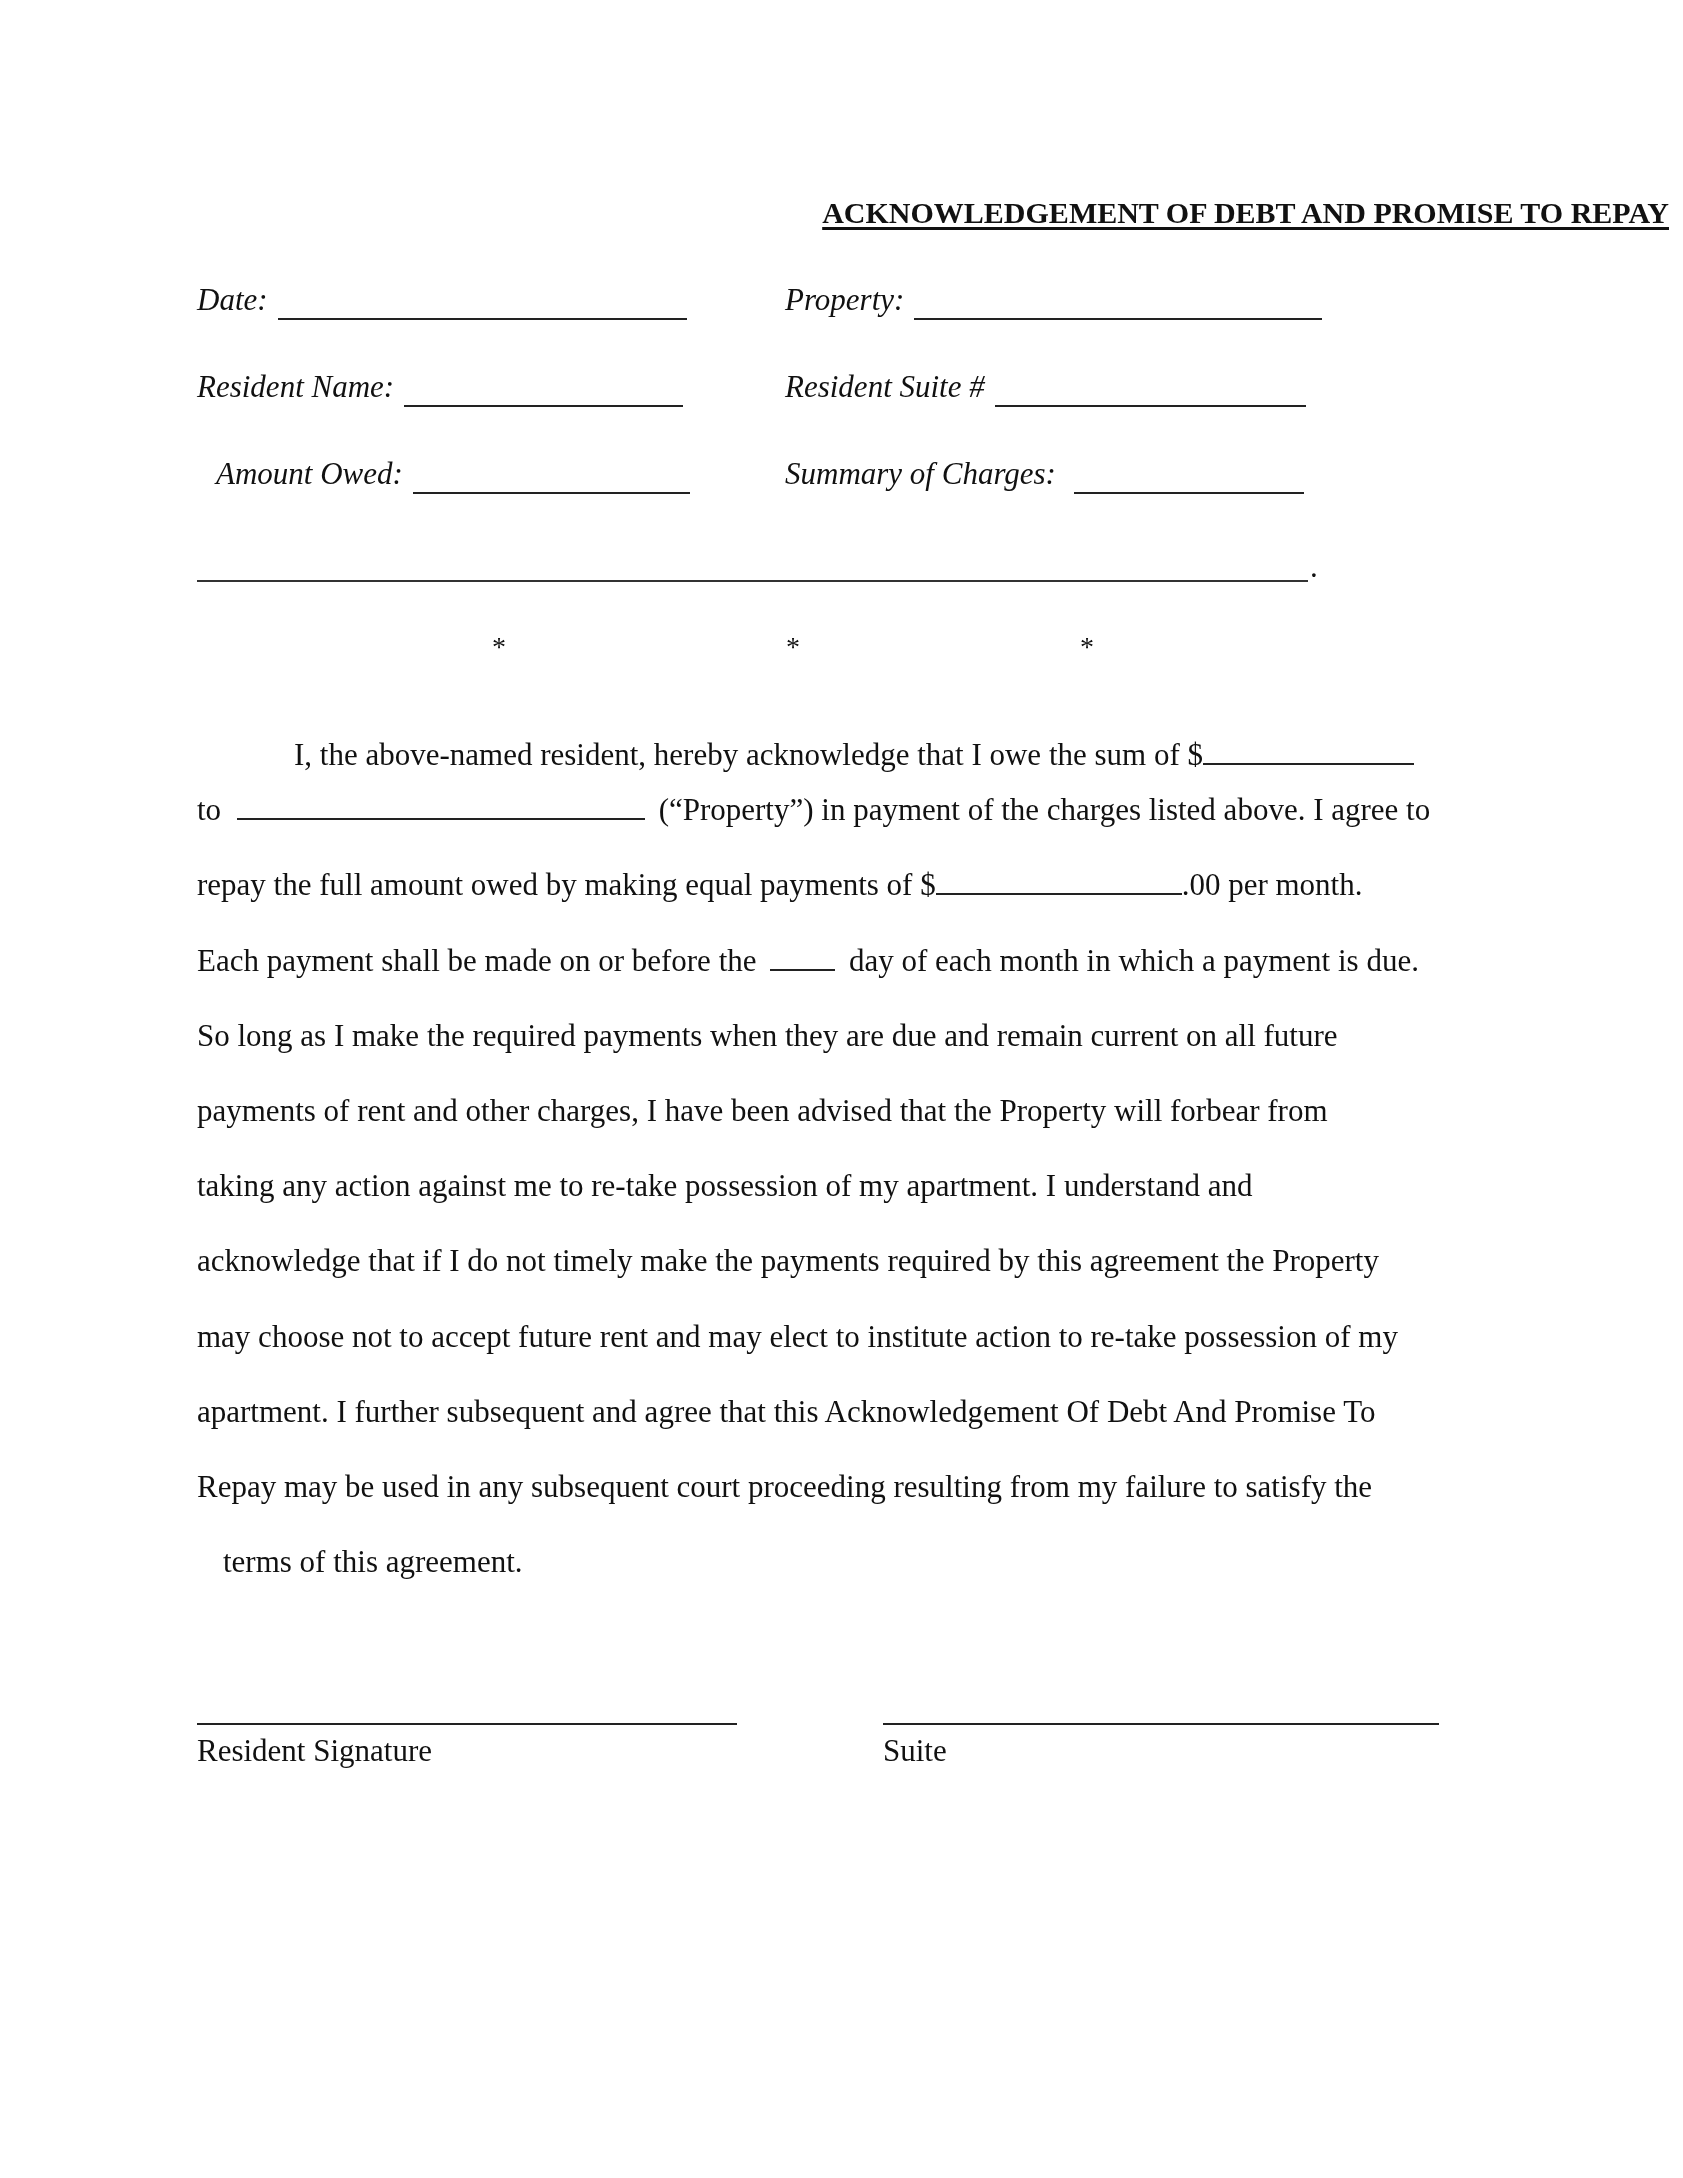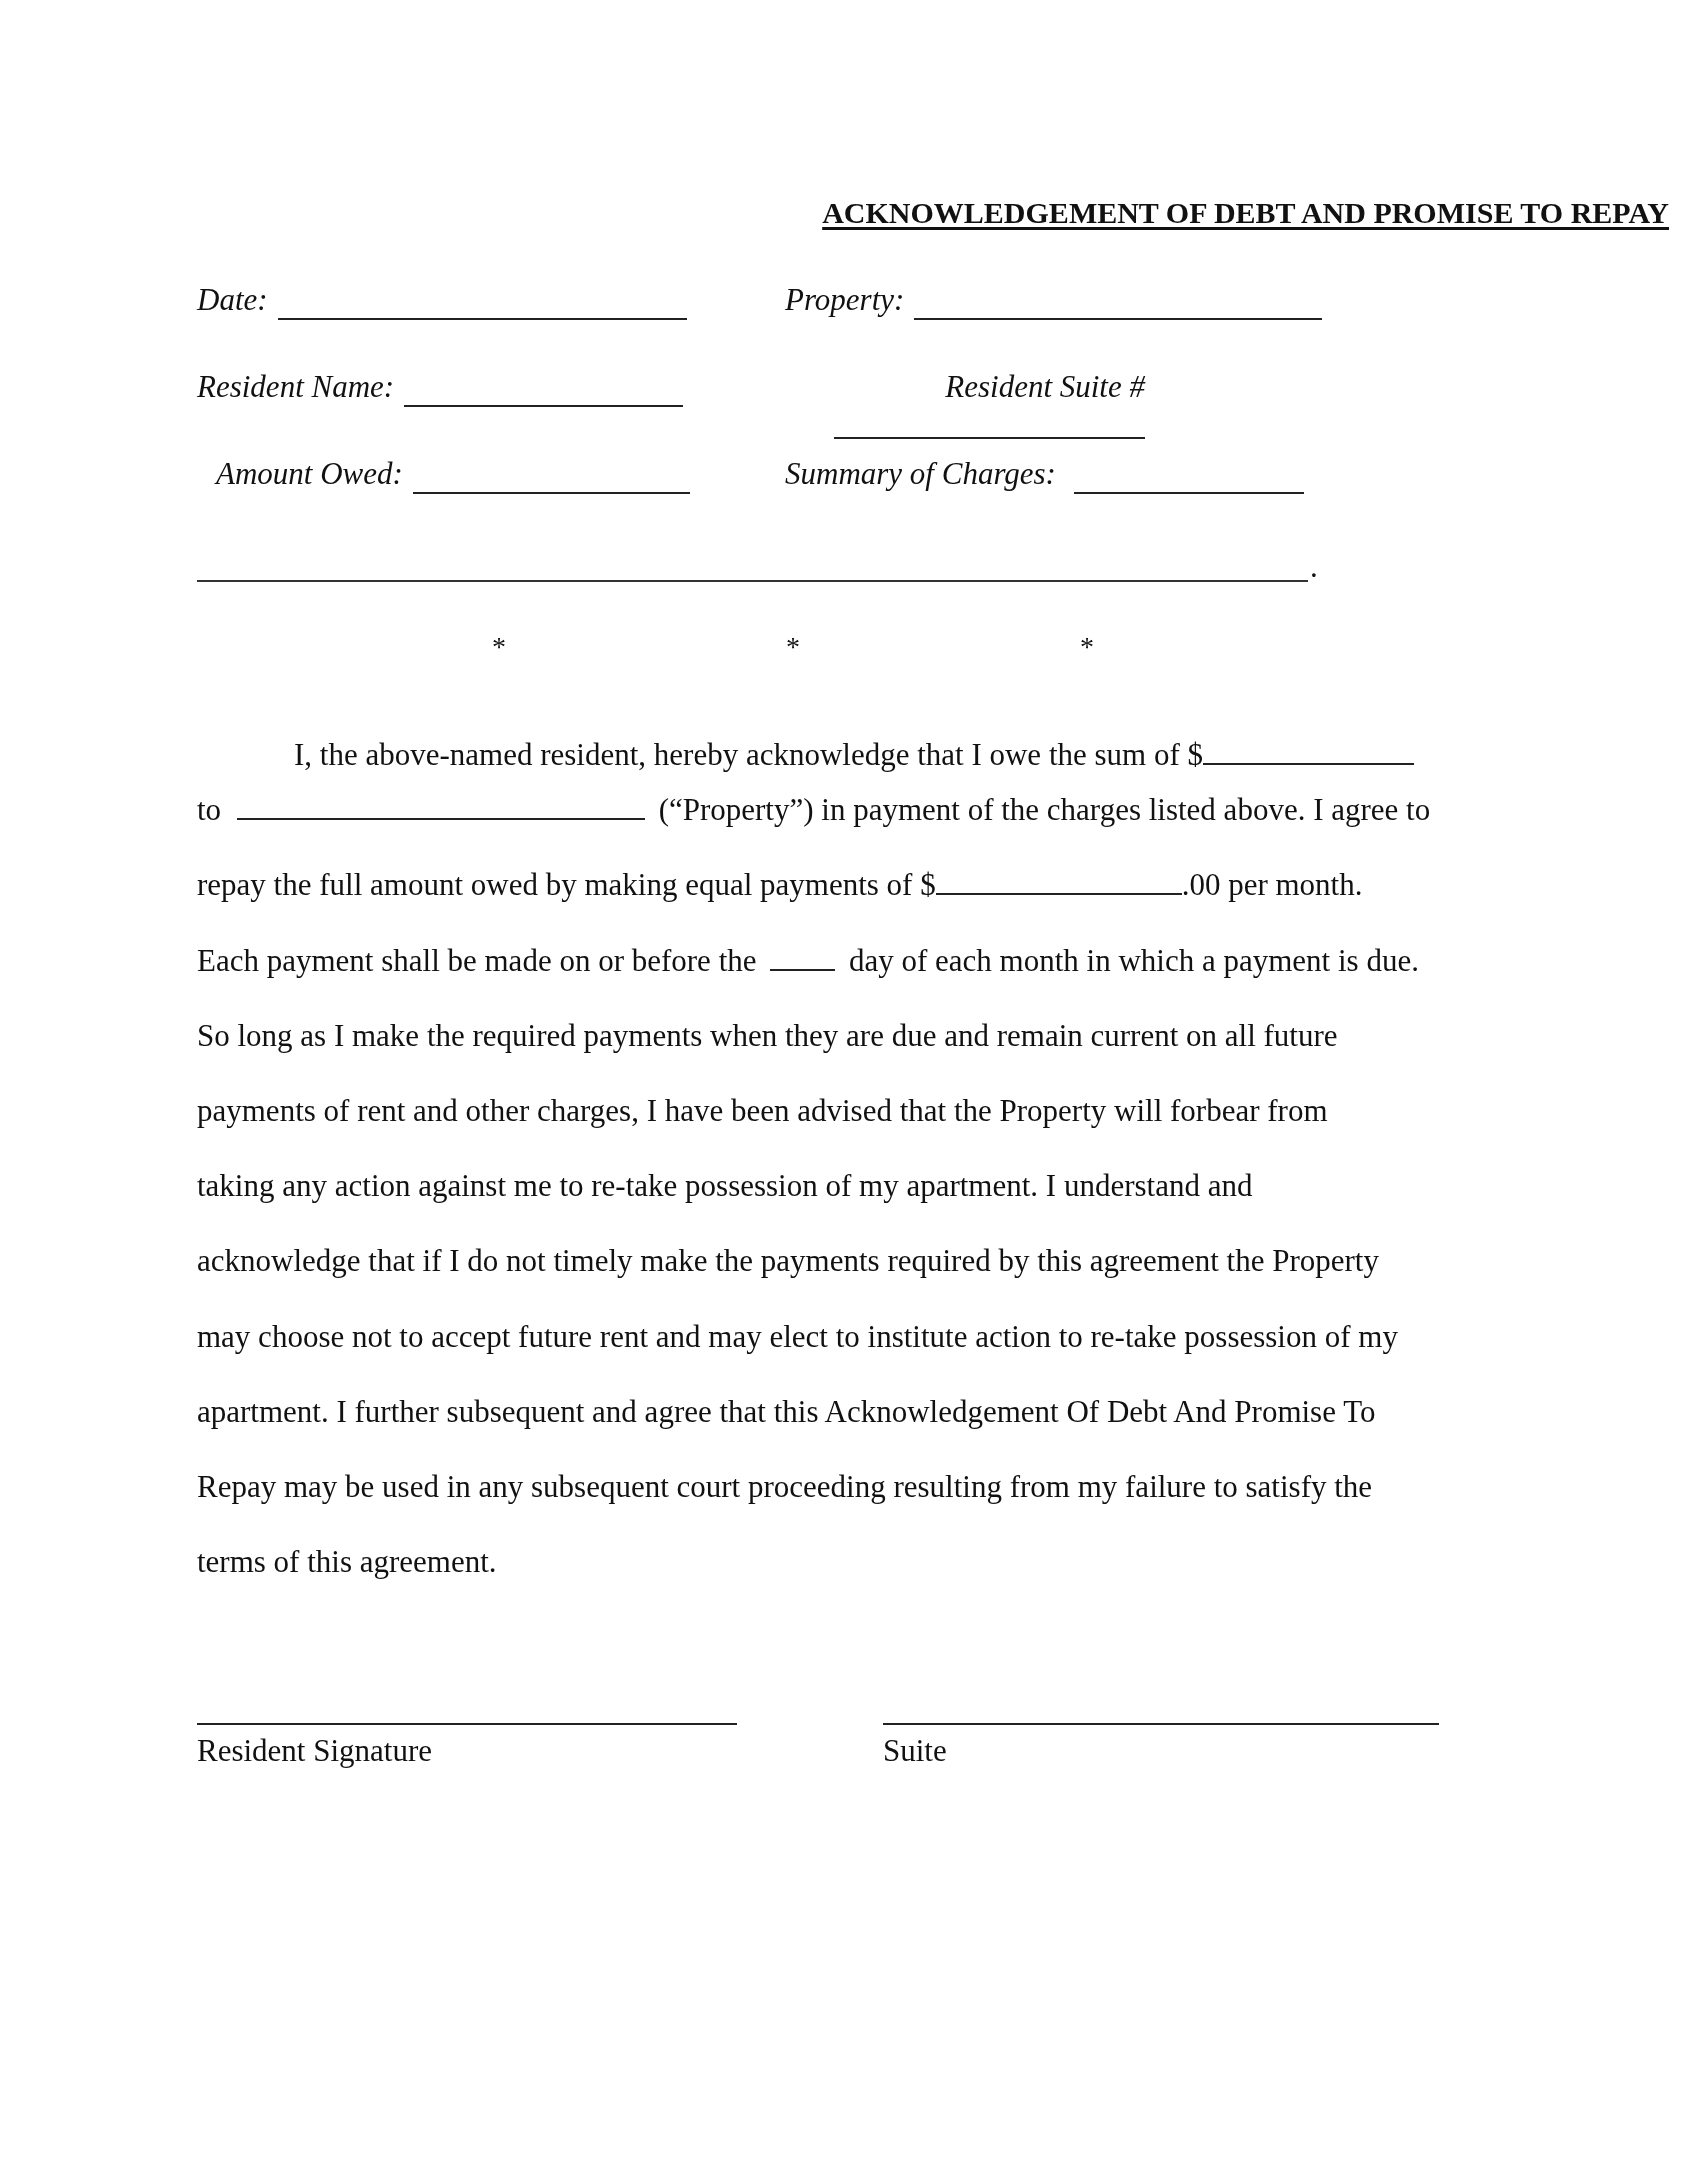--- a/index.html
+++ b/index.html
@@ -31,21 +31,21 @@
   </div>
   <div class="abs field" style="left:785px; top:280px;">
     <span>Property:</span>
     <span class="blank" style="width:408px;"></span>
   </div>
 
   <div class="abs field" style="left:197px; top:367px;">
     <span>Resident Name:</span>
     <span class="blank" style="width:279px;"></span>
   </div>
-  <div class="abs field" style="left:824px; top:367px;flex-direction:column;">
+  <div class="abs field" style="left:785px; top:367px;">
     <span>Resident Suite #</span>
     <span class="blank" style="width:311px;"></span>
   </div>
 
   <div class="abs field" style="left:197px; top:454px;margin-left:19px;">
     <span>Amount Owed:</span>
     <span class="blank" style="width:277px;"></span>
   </div>
   <div class="abs field" style="left:785px; top:454px;">
     <span>Summary of Charges:</span>
@@ -79,21 +79,21 @@
     <span>day of each month in which a payment is due.</span>
   </div>
 
   <div class="abs para-line" style="top:1016px;">So long as I make the required payments when they are due and remain current on all future</div>
   <div class="abs para-line" style="top:1091px;">payments of rent and other charges, I have been advised that the Property will forbear from</div>
   <div class="abs para-line" style="top:1166px;">taking any action against me to re-take possession of my apartment.  I understand and</div>
   <div class="abs para-line" style="top:1241px;">acknowledge that if I do not timely make the payments required by this agreement the Property</div>
   <div class="abs para-line" style="top:1317px;">may choose not to accept future rent and may elect to institute action to re-take possession of my</div>
   <div class="abs para-line" style="top:1392px;">apartment.  I further subsequent and agree that this Acknowledgement Of Debt And Promise To</div>
   <div class="abs para-line" style="top:1467px;">Repay may be used in any subsequent court proceeding resulting from my failure to satisfy the</div>
-  <div class="abs para-line" style="top:1542px;">terms of this agreement.</div>
+  <div class="abs para-line" style="top:1542px;margin-left:26px;">terms of this agreement.</div>
 
   <div class="abs sigline" style="left:197px; width:540px;"></div>
   <div class="abs siglabel" style="left:197px;">Resident Signature</div>
 
   <div class="abs sigline" style="left:883px; width:556px;"></div>
   <div class="abs siglabel" style="left:883px;">Suite</div>
 
 </div>
 
 

